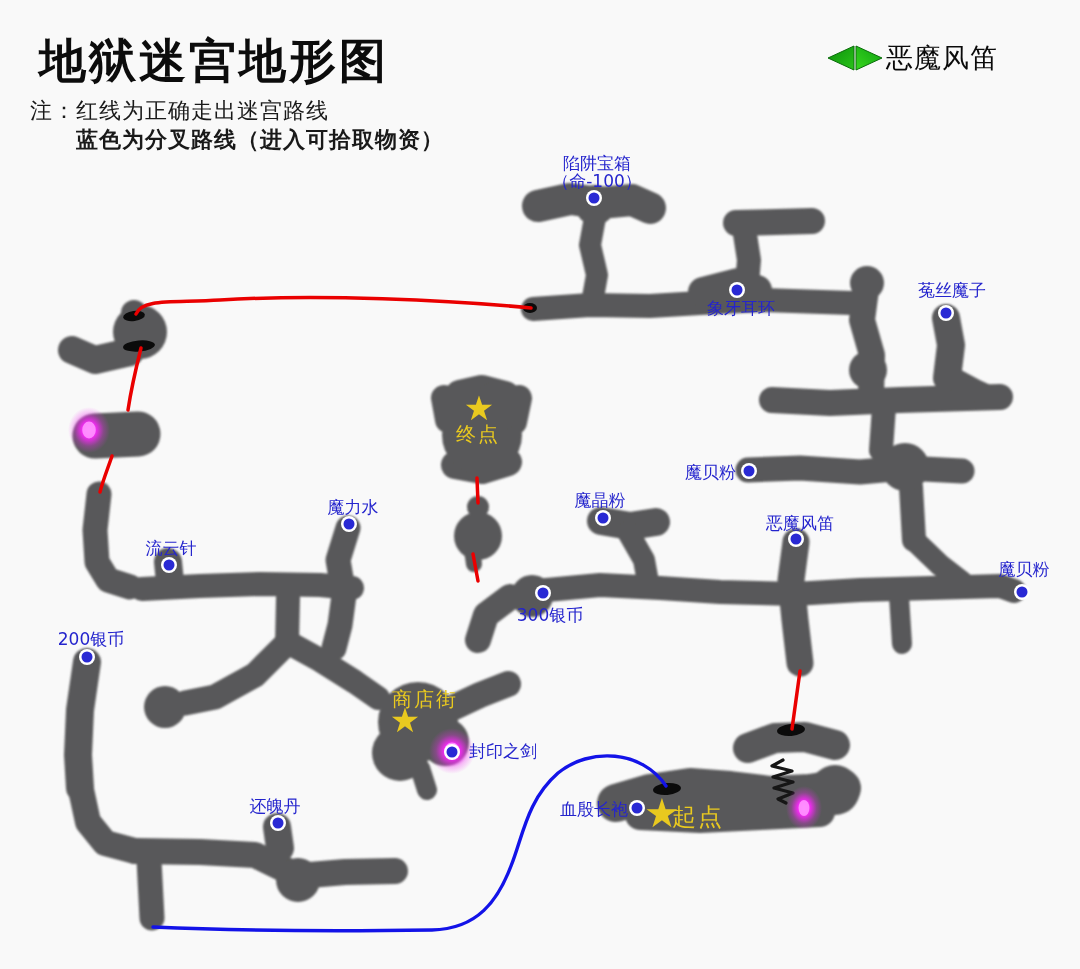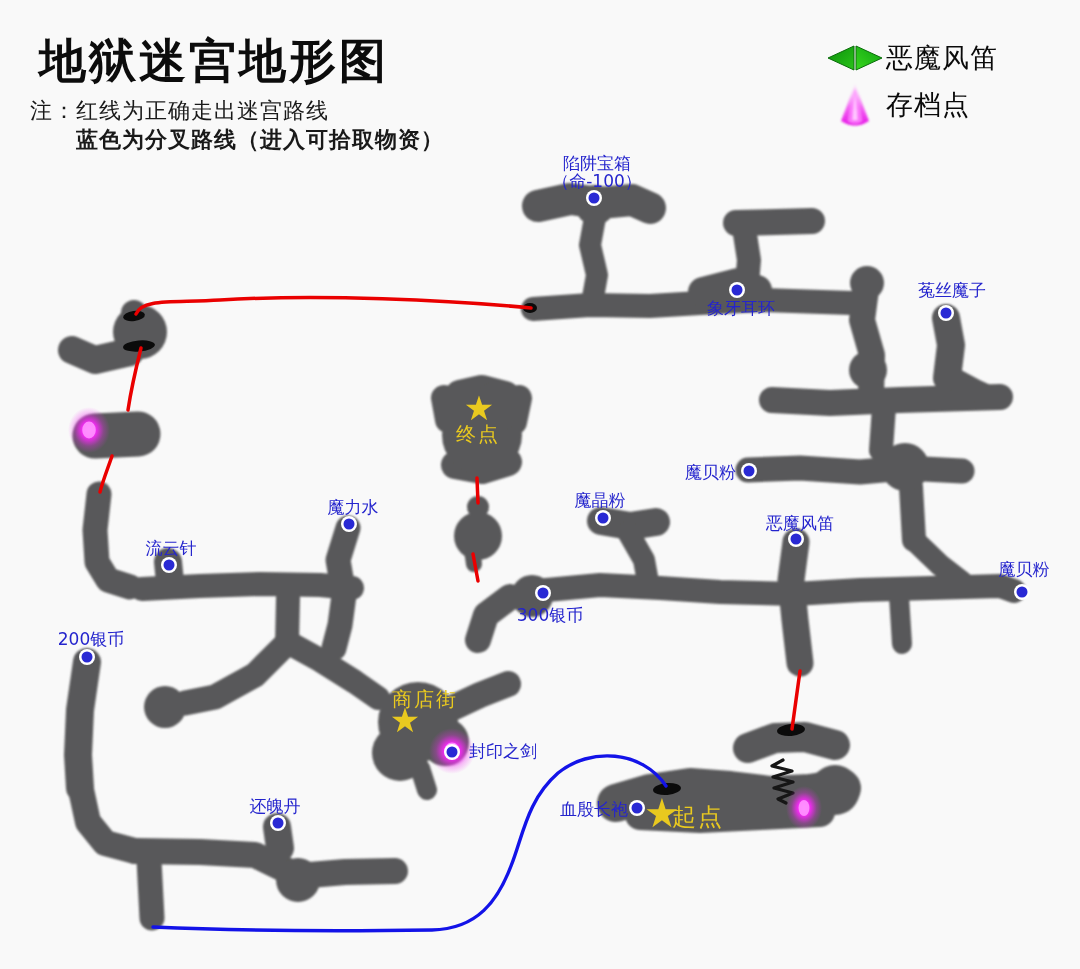--- a/index.html
+++ b/index.html
@@ -45,42 +45,20 @@
           <linearGradient id="gR" x1="0" y1="1" x2="1" y2="0">
             <stop offset="0" stop-color="#39d81e"></stop>
               <stop offset="1" stop-color="#0ea012"></stop>
           </linearGradient>
         </defs>
         <polygon points="1,15 27,3 27,27" fill="url(#gL)" stroke="#0a6d0a" stroke-width="1"></polygon>
         <polygon points="29,3 55,15 29,27" fill="url(#gR)" stroke="#0a6d0a" stroke-width="1"></polygon>
       </svg>
     </span>
     <span class="lb">恶魔风笛</span>
-  </div>
-  <div class="row">
-    <span class="ic">
-      <svg width="40" height="46" viewBox="0 0 40 46">
-        <defs>
-          <linearGradient id="gF" x1="0" y1="0" x2="0" y2="1">
-            <stop offset="0" stop-color="#ff9dff" stop-opacity="0.15"></stop>
-            <stop offset="0.55" stop-color="#f23cf2" stop-opacity="0.75"></stop>
-            <stop offset="1" stop-color="#e612e6"></stop>
-          </linearGradient>
-          <filter id="fb">
-              <feGaussianBlur stdDeviation="1.1"></feGaussianBlur>
-            </filter>
-        </defs>
-        <g filter="url(#fb)">
-          <path d="M20,2 L34,39 Q20,48 6,39 Z" fill="url(#gF)"></path>
-          <path d="M20,6 L27,39 Q20,44 13,39 Z" fill="#ff86ff" opacity="0.8"></path>
-          <path d="M20,10 L22.5,38 L17.5,38 Z" fill="#ffd2ff" opacity="0.9"></path>
-        </g>
-      </svg>
-    </span>
-    <span class="lb">存档点</span>
   </div>
 </div>
 
 <svg id="map-svg" width="1080" height="969" viewBox="0 0 1080 969">
   <defs>
     <filter id="soften" x="-10%" y="-10%" width="120%" height="120%">
       <feGaussianBlur stdDeviation="1.3"></feGaussianBlur>
     </filter>
     <radialGradient id="savGlow">
       <stop offset="0" stop-color="#ffb0ff"></stop>

